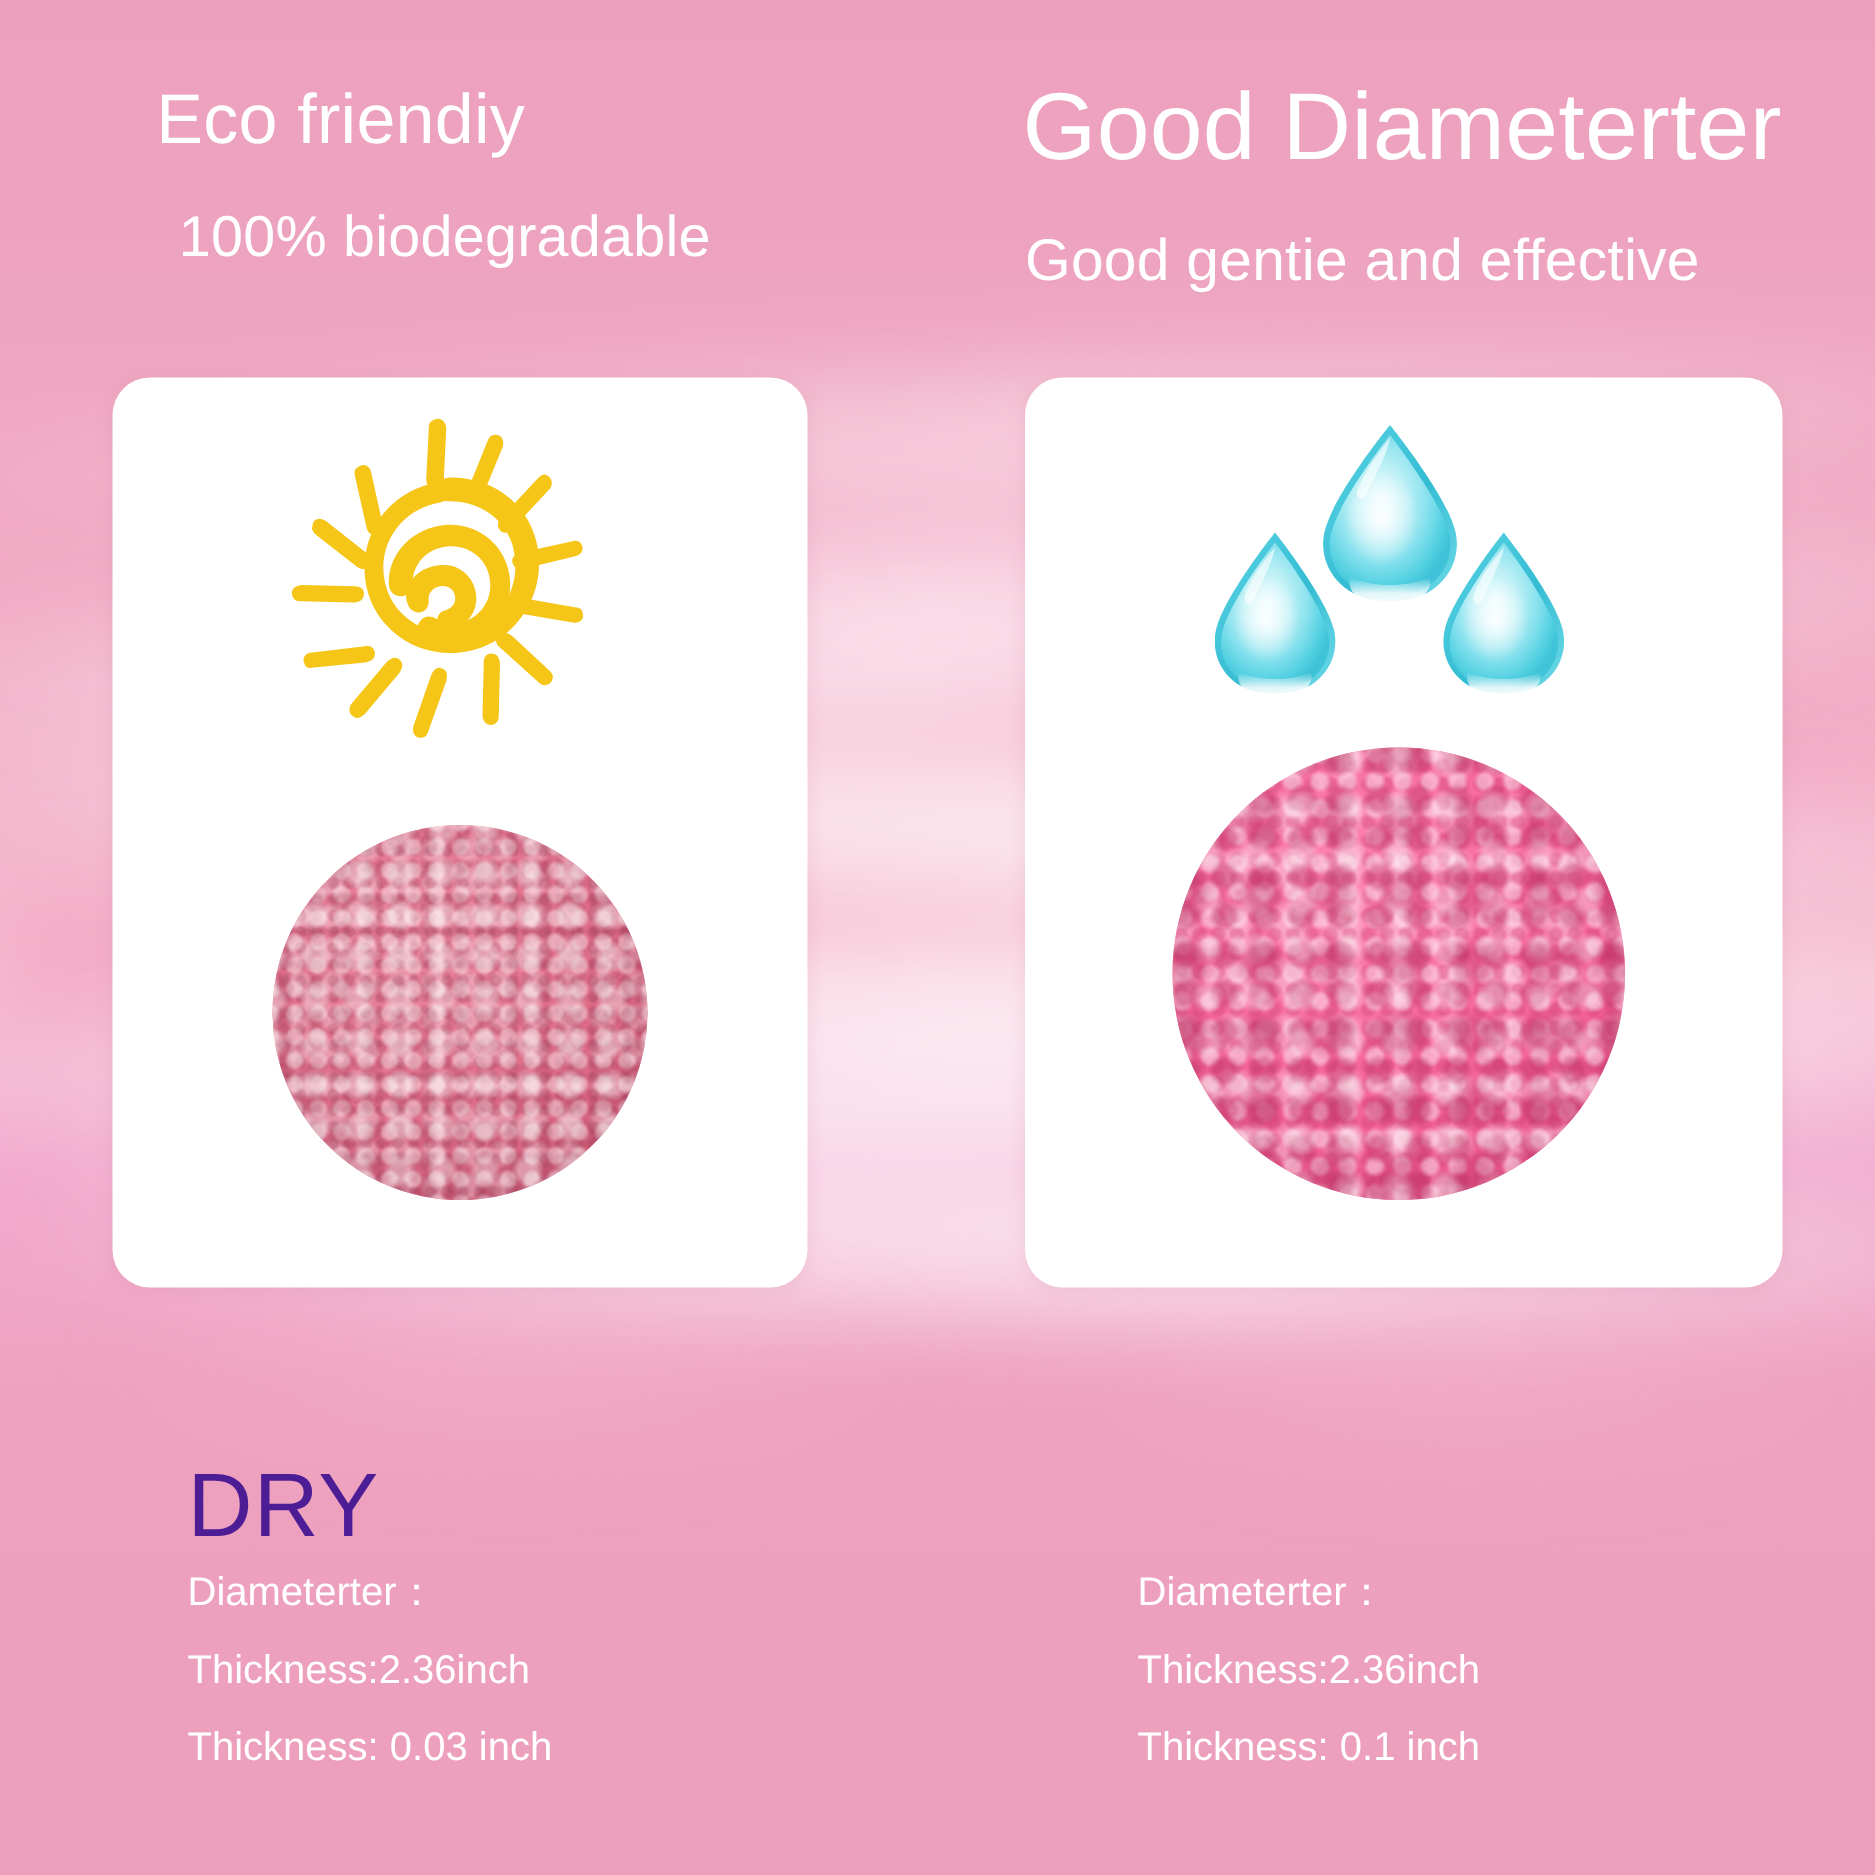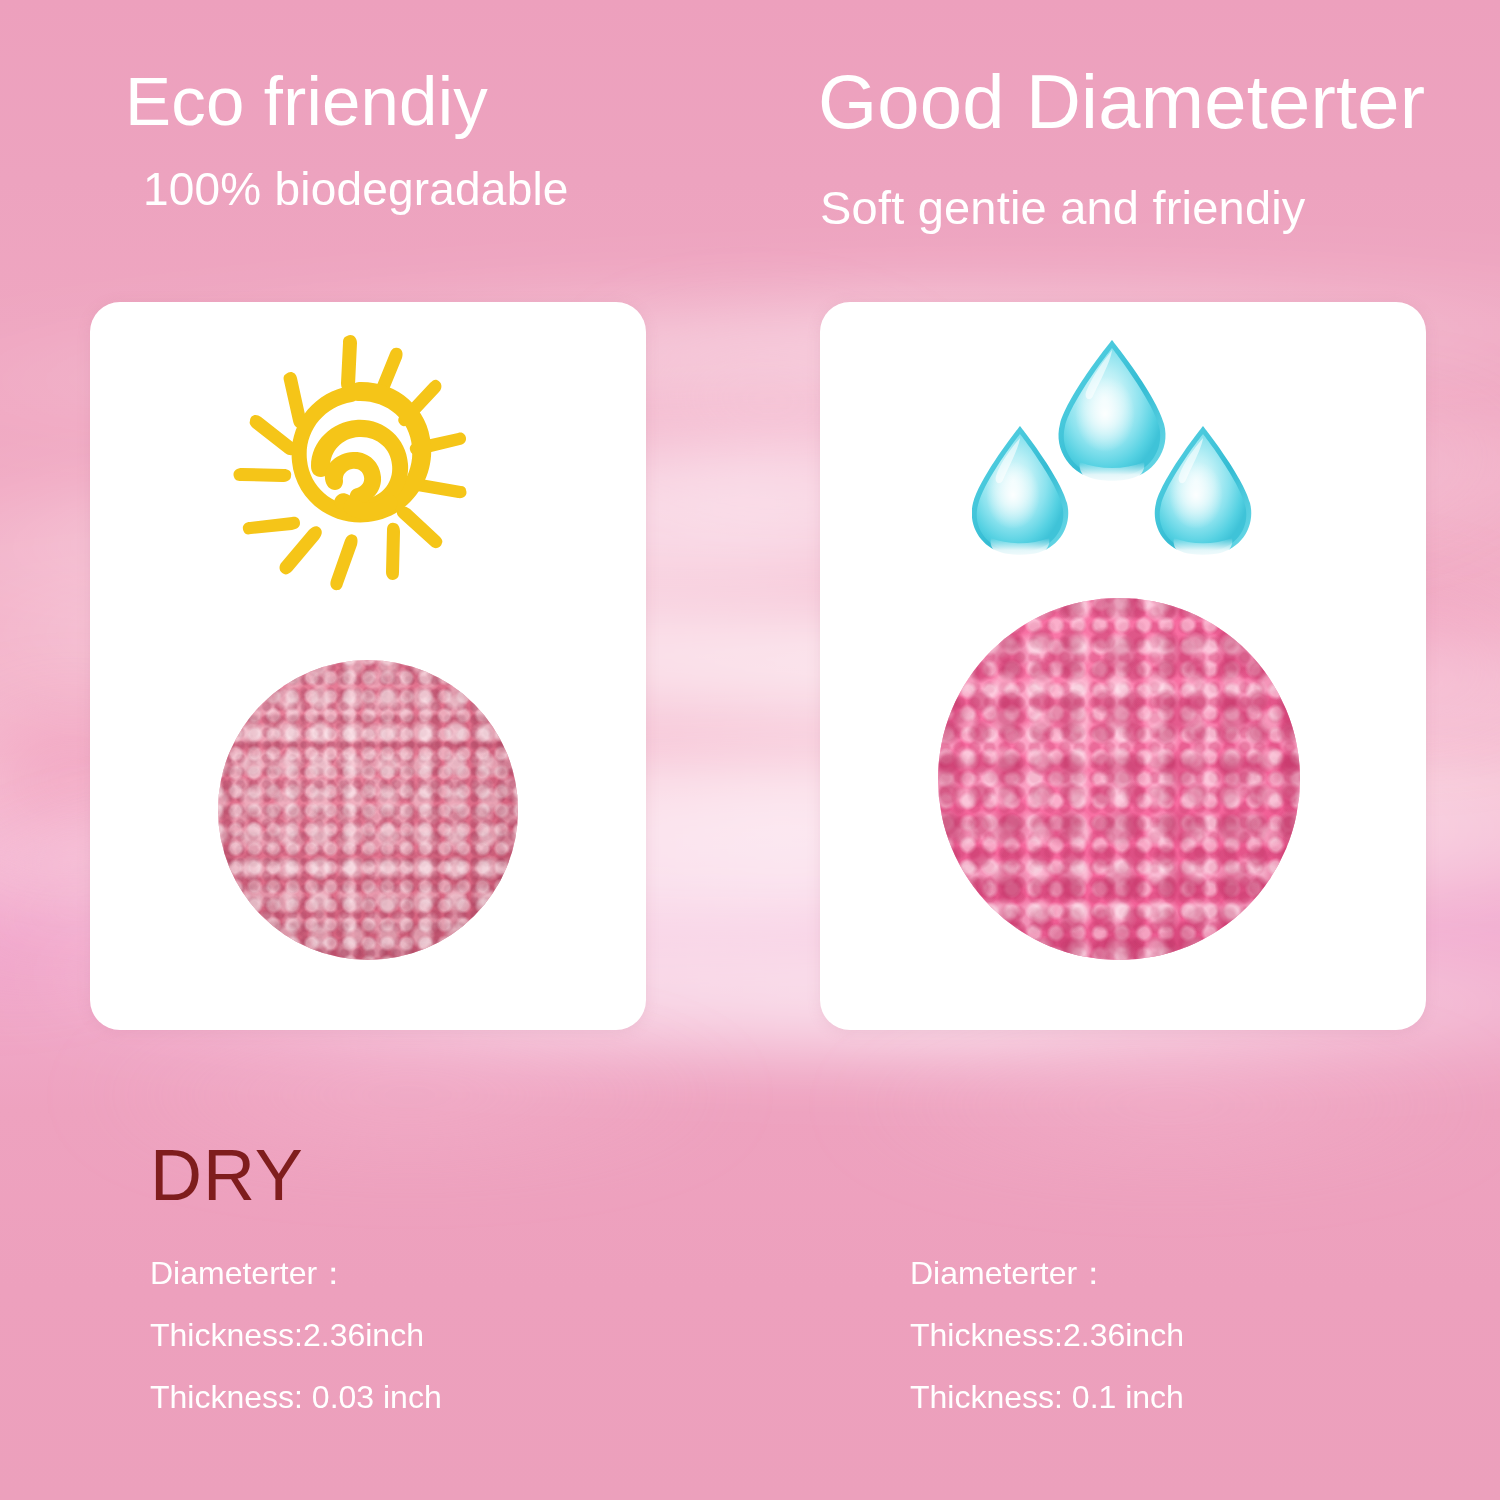--- a/index.html
+++ b/index.html
@@ -69,21 +69,21 @@
 
   
   .head {
     position: absolute;
     color: #ffffff;
     white-space: nowrap;
     font-family: "Liberation Sans Narrow", "Liberation Sans", "DejaVu Sans", sans-serif;
     font-weight: 300;
     letter-spacing: .2px;
   }
-  .head-left-title   { left: 125px; top: 62px;  font-size: 69px; }
+  .head-left-title   { left: 125px; top: 62px;  font-size: 56px; }
   .head-left-sub     { left: 128px; top: 162px; font-size: 46px; margin-left: 15px; }
   .head-right-title  { left: 818px; top: 58px;  font-size: 76px; }
   .head-right-sub    { left: 820px; top: 180px; font-size: 47px; }
 
   
   .card {
     position: absolute;
     background: #ffffff;
     border-radius: 30px;
     box-shadow: 0 2px 14px rgba(190,110,145,.16);
@@ -184,26 +184,27 @@
       radial-gradient(circle, rgba(185,45,95,.40) 28%, rgba(185,45,95,0) 54%),
       radial-gradient(circle, rgba(255,255,255,.42) 26%, rgba(255,255,255,0) 52%);
     background-size: 57px 57px, 38px 38px;
     background-position: 21px 9px, 7px 26px;
     opacity: .8;
   }
 
   
   .state-label {
     position: absolute;
-    color: #7f1d1d;
+    color: #4c1d95;
     font-family: "Liberation Sans Narrow", "Liberation Sans", "DejaVu Sans", sans-serif;
     font-weight: 400;
     font-size: 72px;
     letter-spacing: 1px;
     white-space: nowrap;
+    margin-top: 30px;
   }
   #label-dry { left: 150px; top: 1134px; }
   #label-wet { left: 910px; top: 1134px; }
 
   .spec-block {
     position: absolute;
     color: #ffffff;
     font-family: "Liberation Sans Narrow", "Liberation Sans", "DejaVu Sans", sans-serif;
     font-weight: 300;
     font-size: 32px;
@@ -228,21 +229,21 @@
   <div class="bg-wave w1"></div>
   <div class="bg-wave w2"></div>
   <div class="bg-wave w3"></div>
   <div class="bg-wave w4"></div>
   <div class="bg-dark d6"></div>
   <div class="bg-dark d7"></div>
 
   <div class="head head-left-title">Eco friendiy</div>
   <div class="head head-left-sub">100% biodegradable</div>
   <div class="head head-right-title">Good Diameterter</div>
-  <div class="head head-right-sub">Soft gentie and friendiy</div>
+  <div class="head head-right-sub">Good gentie and effective</div>
 
   <div class="card" id="card-dry">
 
     <div class="sun-wrap">
       <svg viewBox="0 0 250 268" xmlns="http://www.w3.org/2000/svg" aria-hidden="true">
         <g fill="#f5c518">
 
           <path d="M119 6 c5 -3 10 1 10 7 l-2 42 c0 5 -4 8 -8 7 -4 -1 -6 -4 -6 -9 l2 -40 c0 -4 1 -6 4 -7 z"></path>
           <path d="M167 18 c6 -1 9 4 7 10 l-16 39 c-2 5 -6 6 -9 4 -4 -2 -4 -6 -2 -11 l15 -37 c1 -3 3 -5 5 -5 z"></path>
           <path d="M209 50 c5 2 6 8 2 12 l-29 31 c-4 4 -8 4 -10 1 -3 -3 -2 -7 2 -11 l28 -30 c3 -3 5 -4 7 -3 z"></path>

